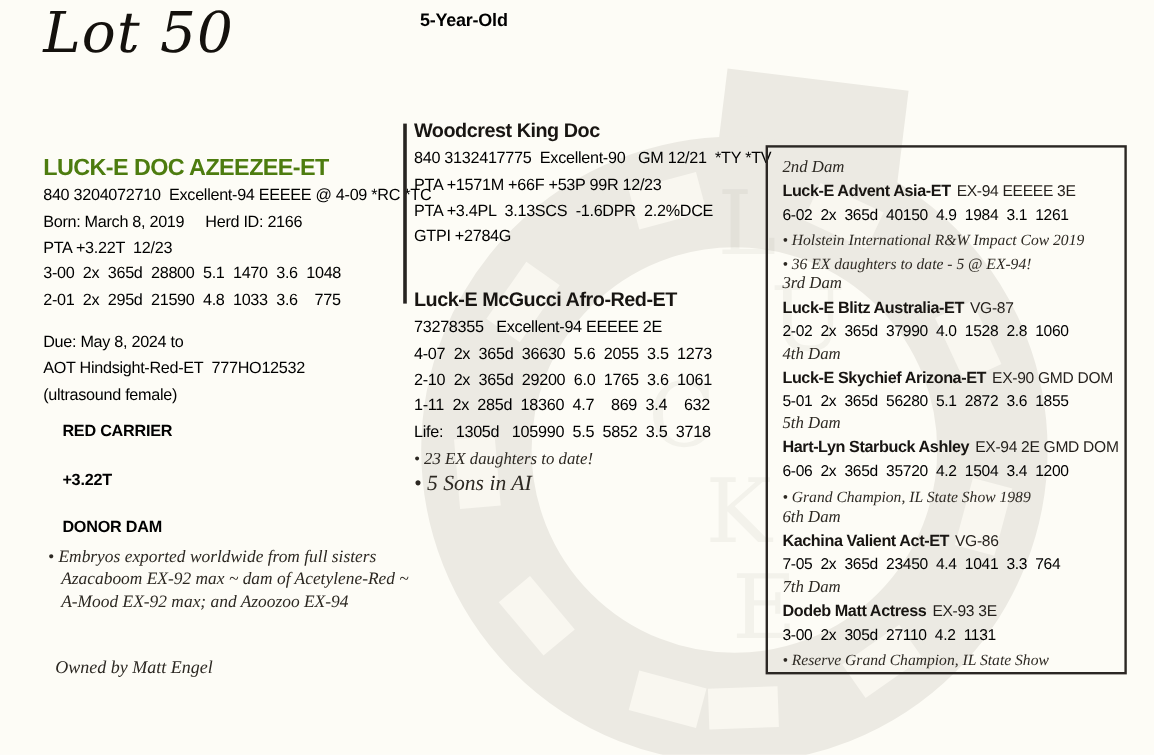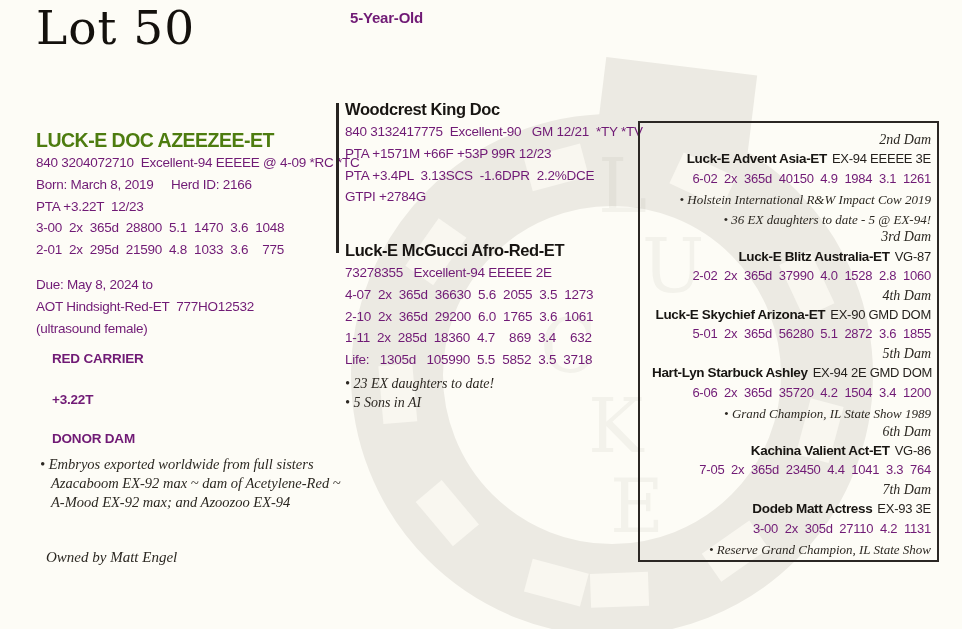--- a/index.html
+++ b/index.html
@@ -1,36 +1,36 @@
 <!DOCTYPE html>
 <html><head>
 <meta charset="utf-8">
 <style>
   html,body{margin:0;padding:0;}
   .page{position:relative;width:962px;height:629px;background:#fdfcf6;overflow:hidden;
         font-family:"Liberation Sans",sans-serif;color:#231f1b;}
   .abs{position:absolute;}
   
-  .g{font-family:"Liberation Sans",sans-serif;letter-spacing:-0.25px;white-space:pre;color:#701a75;}
+  .g{font-family:"Liberation Sans",sans-serif;letter-spacing:-0.25px;white-space:pre;color:#000000;}
   .ser{font-family:"Liberation Serif",serif;font-style:italic;color:#2c2822;}
-  .lot{font-family:"DejaVu Serif",serif;font-size:47px;line-height:56px;
+  .lot{font-family:"DejaVu Serif",serif;font-style:italic;font-size:47px;line-height:56px;
        color:#14110d;letter-spacing:1px;text-align:center;}
   .age{font-size:15px;font-weight:bold;letter-spacing:-0.2px;}
   .pname{font-size:19.5px;font-weight:bold;letter-spacing:-0.5px;height:26px;color:#4d7c0f;}
   .hname{font-size:16.5px;font-weight:bold;letter-spacing:-0.4px;height:24px;color:#181512;}
   .ln{height:21.8px;font-size:13.5px;}
   .tag{font-size:13.5px;font-weight:bold;letter-spacing:-0.2px;padding-left:16px;}
   .noteln{line-height:19.2px;font-size:14.5px;}
   .bull::before{content:"• ";}
   .cont{padding-left:11px;}
   .owner{font-size:15px;}
   .bracket{width:2.5px;background:#272421;}
   .box{width:301px;height:441px;border:2px solid #2b2724;box-sizing:border-box;
        padding:9px 6px 0 12px;}
-  .bxl{height:19.45px;text-align:right;}
+  .bxl{height:19.45px;}
   .lab{font-size:14px;}
   .nm{font-size:13.5px;font-weight:bold;letter-spacing:-0.35px;white-space:pre;color:#181512;}
   .sc{font-weight:normal;font-size:13px;letter-spacing:-0.25px;margin-left:5px;color:#231f1b;}
   .rec{font-size:13px;}
   .bnote{font-size:13px;line-height:19.45px;}
   svg{display:block;}
 </style>
 </head>
 <body>
 
@@ -101,21 +101,21 @@
   </div>
 
   <div class="abs" style="left:345px;top:241px;width:295px;">
     <div class="g hname">Luck-E McGucci Afro-Red-ET</div>
     <div class="g ln">73278355   Excellent-94 EEEEE 2E</div>
     <div class="g ln">4-07  2x  365d  36630  5.6  2055  3.5  1273</div>
     <div class="g ln">2-10  2x  365d  29200  6.0  1765  3.6  1061</div>
     <div class="g ln">1-11  2x  285d  18360  4.7    869  3.4    632</div>
     <div class="g ln">Life:   1305d   105990  5.5  5852  3.5  3718</div>
     <div class="ser bnote bull" style="font-size:14px;line-height:19px;">23 EX daughters to date!</div>
-    <div class="ser bnote bull" style="font-size:14px;line-height:19px;">5 Sons in AI</div>
+    <div class="ser bnote bull" style="font-size:18px;line-height:19px;">5 Sons in AI</div>
   </div>
 
   <div class="abs box" style="left:638px;top:121px;">
 
     <div class="ser bxl lab">2nd Dam</div>
     <div class="bxl nm"><span>Luck-E Advent Asia-ET</span><span class="sc">EX-94 EEEEE 3E</span></div>
     <div class="g bxl rec">6-02  2x  365d  40150  4.9  1984  3.1  1261</div>
     <div class="ser bxl bnote bull">Holstein International R&amp;W Impact Cow 2019</div>
     <div class="ser bxl bnote bull">36 EX daughters to date - 5 @ EX-94!</div>
 

